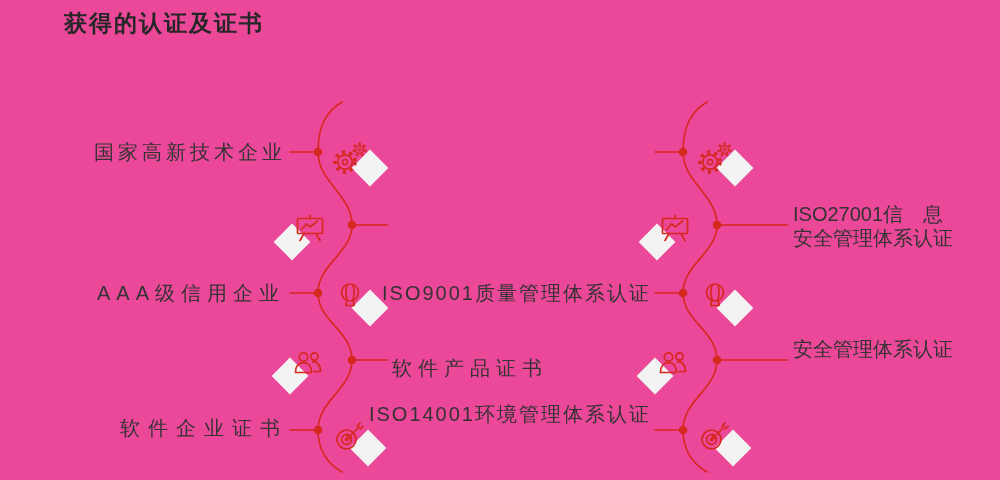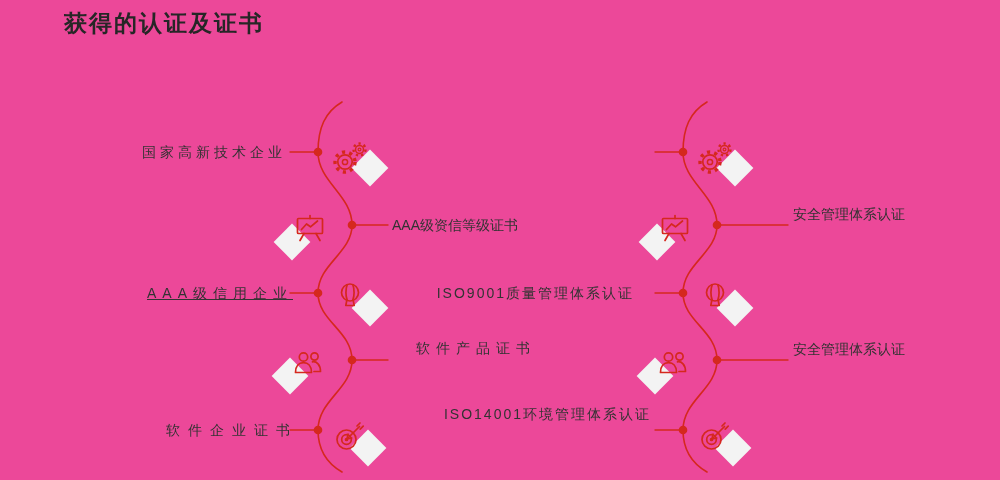--- a/index.html
+++ b/index.html
@@ -5,21 +5,21 @@
   html,body{margin:0;padding:0;background:#ffffff;}
   .canvas{
     position:relative;width:1000px;height:480px;background:#ec4899;overflow:hidden;
     font-family:"Liberation Sans","DejaVu Sans",sans-serif;
   }
   .page-title{
     position:absolute;left:64px;top:8px;font-size:23px;font-weight:700;
     color:#262626;letter-spacing:2px;white-space:nowrap;
   }
   .label{
-    position:absolute;font-size:14px;color:#333333;line-height:20px;white-space:nowrap;z-index:2;
+    position:absolute;font-size:20px;color:#333333;line-height:20px;white-space:nowrap;z-index:2;
   }
   .align-right{text-align:right;}
   .ls-2{letter-spacing:2px;}
   .ls-4{letter-spacing:4px;}
   .ls-6{letter-spacing:6px;}
   .ls-8{letter-spacing:8px;}
   .two-line{line-height:24px;}
   .two-line span{display:block;}
   .icon{position:absolute;width:36px;height:36px;z-index:3;}
   .icon svg{display:block;width:36px;height:36px;}
@@ -103,23 +103,22 @@
   <div class="icon" style="left:292px;top:210px;">
     <svg viewBox="0 0 36 36">
         <g fill="none" stroke="#d5281e" stroke-width="1.7" stroke-linecap="round" stroke-linejoin="round">
       <path d="M18 8.5 V5.5"></path>
       <rect x="5.5" y="8.5" width="25" height="15" rx="1"></rect>
       <polyline points="9.5,19.5 14.5,14 18.5,16.8 25.5,11"></polyline>
       <path d="M12 23.5 L8 30.5 M24 23.5 L28 30.5"></path>
     </g>
       </svg>
   </div>
-  <div class="label" style="left:392px;top:215px;">AAA级资信等级证书</div>
-
-  <div class="label align-right ls-6" style="left:47px;top:283px;width:246px;text-decoration:underline;">AAA级信用企业</div>
+
+  <div class="label align-right ls-6" style="left:39px;top:283px;width:246px;">AAA级信用企业</div>
 
   <div class="icon" style="left:332px;top:278px;">
     <svg viewBox="0 0 36 36">
         <g fill="none" stroke="#d5281e" stroke-width="1.7" stroke-linecap="round">
       <circle cx="18" cy="14.5" r="8.5"></circle>
       <path d="M15.2 6.8 C13.5 11 13.5 18 15.2 22 M20.8 6.8 C22.5 11 22.5 18 20.8 22"></path>
       <path d="M14.8 22.4 L13.8 27.5 M21.2 22.4 L22.2 27.5 M13.8 27.5 H22.2"></path>
     </g>
       </svg>
   </div>
@@ -127,23 +126,23 @@
   <div class="icon" style="left:290px;top:344px;">
     <svg viewBox="0 0 36 36">
         <g fill="none" stroke="#d5281e" stroke-width="1.7" stroke-linecap="round" stroke-linejoin="round">
       <circle cx="13.5" cy="13" r="4.2"></circle>
       <path d="M5.5 28.5 C5.5 21.8 9 18.6 13.5 18.6 C18 18.6 21.5 21.8 21.5 28.5 Z"></path>
       <circle cx="24.5" cy="12.5" r="3.6"></circle>
       <path d="M22.5 17.8 C26.5 17.2 30.5 20.5 30.5 27.5 L24 27.5"></path>
     </g>
       </svg>
   </div>
-  <div class="label ls-6" style="left:392px;top:338px;margin-left:24px;">软件产品证书</div>
-
-  <div class="label align-right ls-8" style="left:52px;top:420px;width:246px;">软件企业证书</div>
+  <div class="label ls-6" style="left:392px;top:358px;">软件产品证书</div>
+
+  <div class="label align-right ls-8" style="left:42px;top:420px;width:246px;font-family:Liberation Mono, monospace;">软件企业证书</div>
 
   <div class="icon" style="left:332px;top:418px;">
     <svg viewBox="0 0 36 36">
         <g fill="none" stroke="#d5281e" stroke-width="1.7" stroke-linecap="round">
       <circle cx="14.5" cy="21.5" r="9.5"></circle>
       <circle cx="14.5" cy="21.5" r="4.8"></circle>
       <circle cx="14.5" cy="21.5" r="1" fill="#d5281e"></circle>
       <path d="M15 21 L27.5 8.5"></path>
       <path d="M15 21 L19.8 20 M15 21 L16 16.2"></path>
       <path d="M25 8 L28 5 M28.2 11.2 L31.2 8.2"></path>
@@ -169,24 +168,25 @@
     <svg viewBox="0 0 36 36">
         <g fill="none" stroke="#d5281e" stroke-width="1.7" stroke-linecap="round" stroke-linejoin="round">
       <path d="M18 8.5 V5.5"></path>
       <rect x="5.5" y="8.5" width="25" height="15" rx="1"></rect>
       <polyline points="9.5,19.5 14.5,14 18.5,16.8 25.5,11"></polyline>
       <path d="M12 23.5 L8 30.5 M24 23.5 L28 30.5"></path>
     </g>
       </svg>
   </div>
   <div class="label two-line" style="left:793px;top:202px;">
+    <span>ISO27001信　息</span>
     <span>安全管理体系认证</span>
   </div>
 
-  <div class="label align-right ls-2" style="left:283px;top:283px;width:351px;">ISO9001质量管理体系认证</div>
+  <div class="label align-right ls-2" style="left:300px;top:283px;width:351px;">ISO9001质量管理体系认证</div>
 
   <div class="icon" style="left:697px;top:278px;">
     <svg viewBox="0 0 36 36">
         <g fill="none" stroke="#d5281e" stroke-width="1.7" stroke-linecap="round">
       <circle cx="18" cy="14.5" r="8.5"></circle>
       <path d="M15.2 6.8 C13.5 11 13.5 18 15.2 22 M20.8 6.8 C22.5 11 22.5 18 20.8 22"></path>
       <path d="M14.8 22.4 L13.8 27.5 M21.2 22.4 L22.2 27.5 M13.8 27.5 H22.2"></path>
     </g>
       </svg>
   </div>

